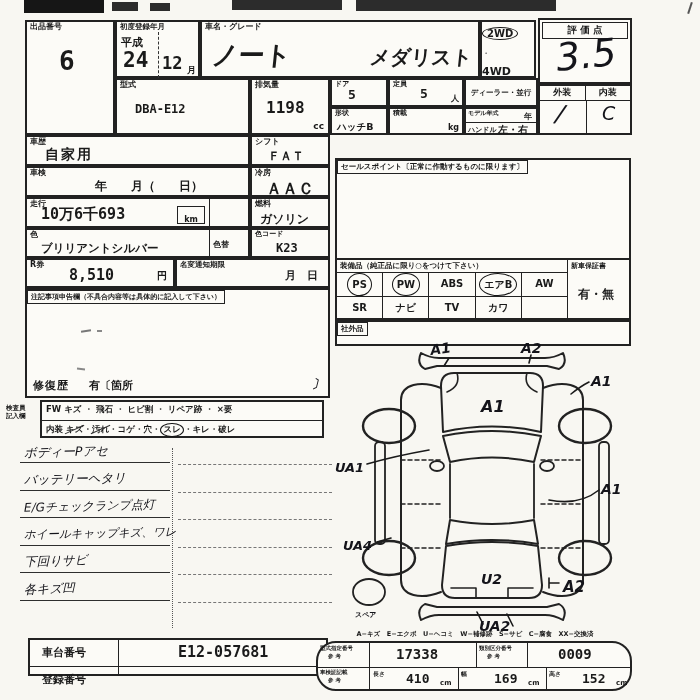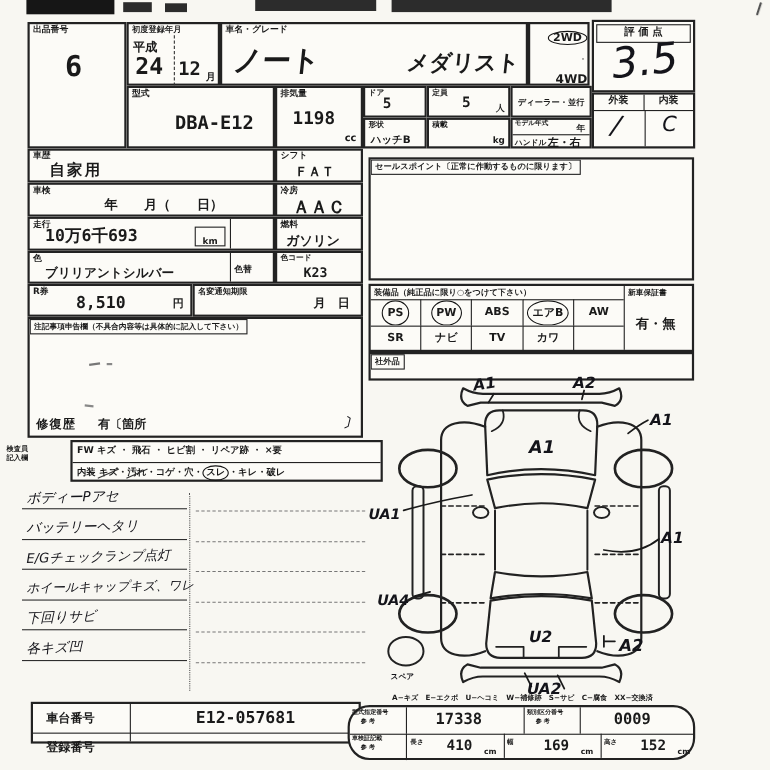--- a/index.html
+++ b/index.html
@@ -47,21 +47,21 @@
     <span class="abs" style="left:70px;top:42px;font-size:9px;font-weight:bold;">月</span>
     <div class="abs" style="left:41px;top:10px;width:0;height:46px;border-left:1.4px dashed #333;"></div>
   </div>
 
   <div class="box" style="left:200px;top:20px;width:280px;height:58px;">
     <span class="lb">車名・グレード</span>
     <span class="abs dotm" style="left:10px;top:16px;font-size:26px;transform:skewX(-6deg);">ノート</span>
     <span class="abs dotm" style="left:168px;top:22px;font-size:20px;transform:skewX(-6deg);">メダリスト</span>
   </div>
 
-  <div class="box" style="left:480px;top:20px;width:56px;height:58px;text-align:right;">
+  <div class="box" style="left:480px;top:20px;width:56px;height:58px;text-align:left;">
     <span style="display:inline-block;margin-top:4px;font-size:10px;font-weight:bold;" class="circ">2WD</span><br>
     <span style="font-size:8px;line-height:5px;">・</span><br>
     <span style="font-size:11px;font-weight:bold;">4WD</span>
   </div>
 
   <div class="box" style="left:538px;top:18px;width:94px;height:66px;padding-left:37px;">
     <div class="abs" style="left:2px;top:2px;right:2px;height:15px;border:1.5px solid #222;text-align:center;font-size:9.5px;font-weight:bold;line-height:14px;">
       <span>評 価 点</span>
     </div>
     <span class="abs hand" style="left:16px;top:13px;font-size:38px;transform:rotate(-6deg);">3.5</span>
@@ -72,21 +72,21 @@
       <span style="flex:1;border-right:1.5px solid #222;">外装</span>
       <span style="flex:1;">内装</span>
     </div>
     <div class="abs" style="left:46px;top:14px;bottom:0;border-left:1.5px solid #222;"></div>
     <span class="abs hand" style="left:16px;top:14px;font-size:24px;transform:rotate(8deg);">/</span>
     <span class="abs hand" style="left:62px;top:16px;font-size:19px;">C</span>
   </div>
 
   <div class="box" style="left:115px;top:78px;width:135px;height:57px;">
     <span class="lb">型式</span>
-    <span class="abs dotm" style="left:18px;top:22px;font-size:17px;margin-left:24px;">DBA-E12</span>
+    <span class="abs dotm" style="left:18px;top:22px;font-size:12px;">DBA-E12</span>
   </div>
 
   <div class="box" style="left:250px;top:78px;width:80px;height:57px;">
     <span class="lb">排気量</span>
     <span class="abs dotm" style="left:14px;top:18px;font-size:16px;">1198</span>
     <span class="abs" style="right:4px;bottom:2px;font-size:9px;font-weight:bold;">cc</span>
   </div>
 
   <div class="box" style="left:330px;top:78px;width:58px;height:29px;">
     <span class="lb" style="font-size:7px;">ドア</span>
@@ -173,21 +173,21 @@
     <span class="abs" style="left:6px;bottom:3px;font-size:11px;font-weight:bold;letter-spacing:1px;">修復歴</span>
     <span class="abs" style="left:62px;bottom:3px;font-size:11px;font-weight:bold;">有〔箇所</span>
     <span class="abs hand" style="right:4px;bottom:3px;font-size:12px;font-weight:bold;">〕</span>
   </div>
 
   <div class="box" style="left:175px;top:258px;width:155px;height:30px;">
     <span class="lb" style="font-size:7.5px;">名変通知期限</span>
     <span class="abs" style="right:10px;bottom:3px;font-size:11px;font-weight:bold;">月　日</span>
   </div>
 
-  <div class="box" style="left:335px;top:143px;width:296px;height:112px;padding-left:16px;">
+  <div class="box" style="left:335px;top:158px;width:296px;height:112px;padding-left:16px;">
     <span class="chip" style="font-size:7.5px;">セールスポイント〔正常に作動するものに限ります〕</span>
   </div>
 
   <div class="box" style="left:335px;top:258px;width:296px;height:62px;">
     <span class="abs" style="left:3px;top:1px;font-size:7.5px;font-weight:bold;">装備品（純正品に限り○をつけて下さい）</span>
 
     <div class="abs" style="left:230px;top:0;bottom:0;width:64px;border-left:1.6px solid #222;">
       <span class="abs" style="left:3px;top:1px;font-size:7px;font-weight:bold;">新車保証書</span>
       <span class="abs" style="left:10px;top:26px;font-size:12px;font-weight:bold;">有・無</span>
     </div>
@@ -210,21 +210,21 @@
   </div>
 
   <div class="box" style="left:335px;top:320px;width:296px;height:26px;">
     <span class="chip" style="font-size:7.5px;">社外品</span>
   </div>
 
   <div class="abs" style="left:6px;top:404px;font-size:6.5px;font-weight:bold;line-height:1.3;">
     <span>検査員</span><br>
     <span>記入欄</span>
   </div>
-  <div class="box" style="left:64px;top:400px;width:284px;height:38px;">
+  <div class="box" style="left:40px;top:400px;width:284px;height:38px;">
     <div class="abs" style="left:4px;top:2px;font-size:8.5px;font-weight:bold;white-space:nowrap;">
       <span>FW キズ ・ 飛石 ・ ヒビ割 ・ リペア跡 ・ ×要</span>
     </div>
     <div class="abs" style="left:0;top:18px;right:0;border-top:1.4px solid #222;"></div>
     <div class="abs" style="left:4px;top:21px;font-size:8.5px;font-weight:bold;white-space:nowrap;">
       <span>内装 </span><span class="slash">キズ</span><span>・</span><span class="slash">汚れ</span><span>・コゲ・穴・</span><span style="padding:0 2px;" class="circ">スレ</span><span>・キレ・破レ</span>
     </div>
   </div>
 
   <div class="vdots" style="left:172px;top:448px;height:180px;"></div>

